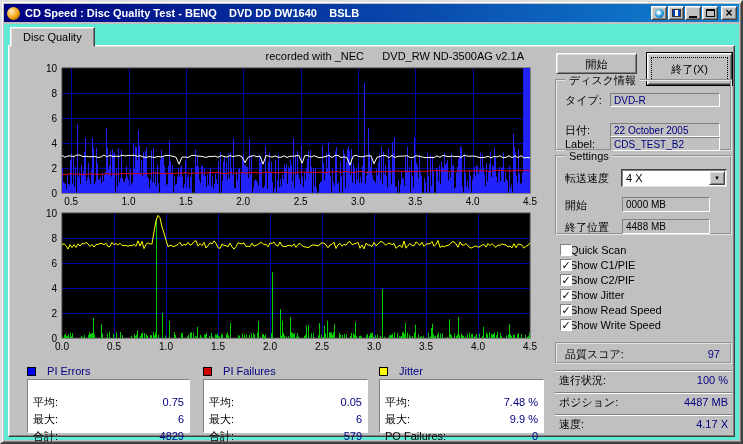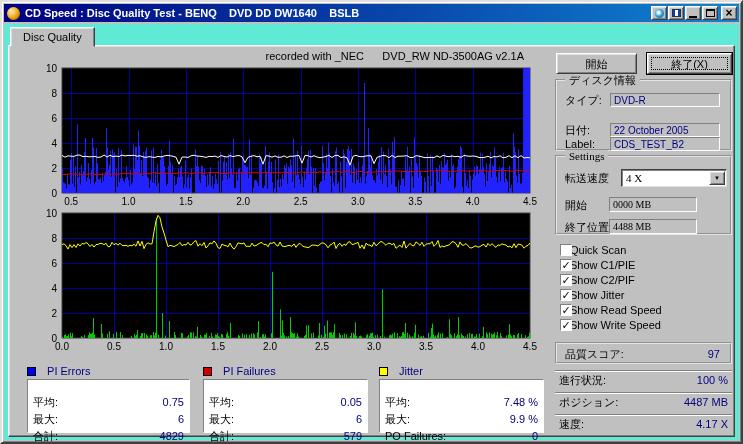--- a/index.html
+++ b/index.html
@@ -37,42 +37,42 @@
   
   .recorded{position:absolute;left:200px;top:4px;width:315px;text-align:right;white-space:pre;}
   #chart-top{position:absolute;left:19px;top:20px;overflow:visible;}
   #chart-bottom{position:absolute;left:19px;top:165px;overflow:visible;}
   svg text{font-family:"Liberation Sans","DejaVu Sans",sans-serif;fill:#000;}
   
   .btn{position:absolute;background:#c0c0c0;border:1px solid;border-color:#ffffff #404040 #404040 #ffffff;
     box-shadow:inset 1px 1px 0 #dfdfdf, inset -1px -1px 0 #808080;
     font-family:inherit;font-size:11px;text-align:center;line-height:18px;cursor:default;}
   .btn.start{left:547px;top:7px;width:81px;height:21px;}
-  .btn.exit{left:638px;top:7px;width:85px;height:21px;
+  .btn.exit{left:638px;top:7px;width:85px;height:32px;
     box-shadow:0 0 0 1px #000, inset 1px 1px 0 #dfdfdf, inset -1px -1px 0 #808080;}
   .btn.exit::after{content:"";position:absolute;inset:3px;border:1px dotted #000;}
   
   .group{position:absolute;border:2px groove #e4e4e4;}
   .group-label{position:absolute;top:-7px;left:8px;background:#c0c0c0;padding:0 4px;line-height:13px;}
   .group-disc{left:546px;top:33px;width:177px;height:72px;}
-  .group-settings{left:546px;top:109px;width:177px;height:80px;font-family:Liberation Serif, serif;}
+  .group-settings{left:546px;top:109px;width:177px;height:80px;}
   .info-row{position:absolute;left:8px;right:10px;height:14px;line-height:14px;}
   .info-lbl{display:inline-block;width:44px;}
   .info-val{position:absolute;left:45px;right:0;top:0;height:14px;padding:1px 3px;
     color:#000080;font-size:10px;line-height:11px;
     border:1px solid;border-color:#808080 #ffffff #ffffff #808080;background:#c0c0c0;}
   .set-lbl{position:absolute;left:8px;line-height:14px;}
   .combo{position:absolute;left:64px;top:12px;width:106px;height:18px;background:#ffffff;
     border:1px solid;border-color:#404040 #dfdfdf #dfdfdf #404040;box-shadow:inset 1px 1px 0 #808080;}
   .combo-value{position:absolute;left:4px;top:1px;line-height:15px;}
   .combo-arrow-btn{position:absolute;top:1px;right:1px;bottom:1px;width:16px;background:#c0c0c0;
     border:1px solid;border-color:#ffffff #404040 #404040 #ffffff;
     box-shadow:inset 1px 1px 0 #dfdfdf, inset -1px -1px 0 #808080;
     font-size:6px;line-height:13px;text-align:center;}
-  .set-field{position:absolute;left:52px;width:88px;height:15px;padding:1px 3px;font-size:10px;line-height:11px;
+  .set-field{position:absolute;left:65px;width:88px;height:15px;padding:1px 3px;font-size:10px;line-height:11px;
     border:1px solid;border-color:#808080 #ffffff #ffffff #808080;background:#c0c0c0;color:#000;}
   
   .cb-row{position:absolute;left:551px;height:14px;line-height:14px;width:140px;}
   .cb-box{position:absolute;left:0;top:1px;width:12px;height:12px;background:#fff;
     border:1px solid;border-color:#808080 #ffffff #ffffff #808080;
     font-size:11px;line-height:10px;text-align:center;font-weight:bold;}
   .cb-label{margin-left:10px;}
   
   .quality{left:546px;top:296px;width:177px;height:22px;}
   .q-lbl{position:absolute;left:8px;top:2px;line-height:16px;}

